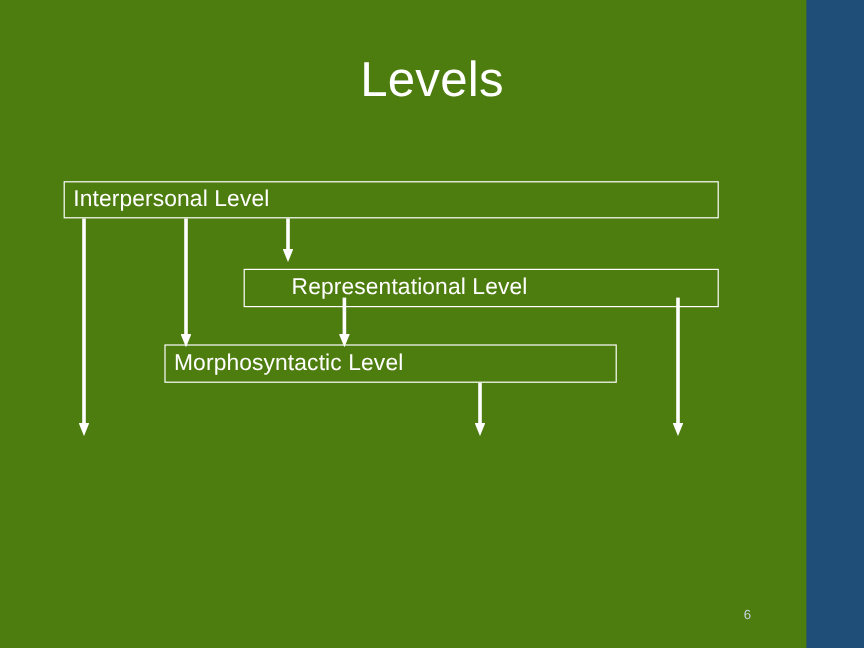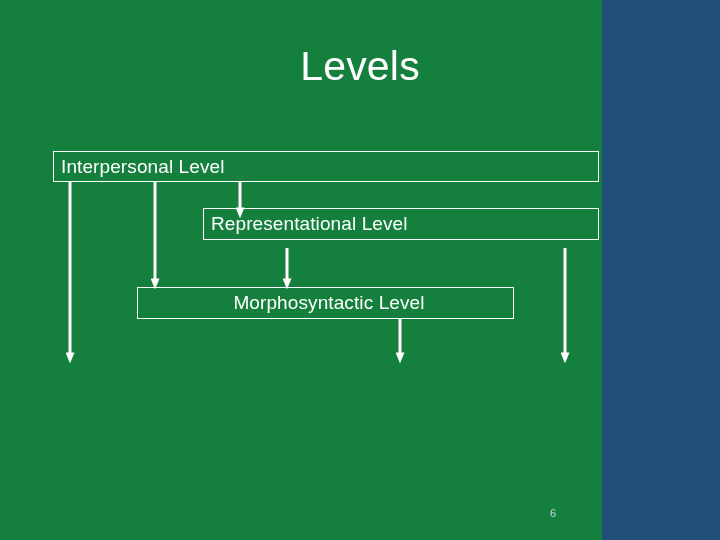--- a/index.html
+++ b/index.html
@@ -10,23 +10,23 @@
     width: 720px;
     height: 540px;
     background: #1f4e79;
     font-family: "Liberation Sans", sans-serif;
     overflow: hidden;
     position: relative;
   }
   #slide {
     position: absolute;
     left: 0; top: 0;
-    width: 602px;
+    width: 672px;
     height: 540px;
-    background: #15803d;
+    background: #4d7c0f;
   }
   #slide-title {
     position: absolute;
     left: 0;
     top: 44px;
     width: 720px;
     text-align: center;
     color: #ffffff;
     font-size: 41px;
     font-weight: 400;
@@ -58,22 +58,22 @@
   }
   .level-label {
     color: #ffffff;
     font-size: 19px;
     font-weight: 400;
     padding-left: 7px;
     white-space: nowrap;
     letter-spacing: 0.1px;
   }
   #box-interpersonal   { left: 53px;  top: 151px; width: 546px; height: 31px; }
-  #box-representational{ left: 203px; top: 208px; width: 396px; height: 32px; }
-  #box-morphosyntactic { left: 137px; top: 287px; width: 377px; height: 32px; justify-content: center; }
+  #box-representational{ left: 203px; top: 224px; width: 396px; height: 32px; padding-left: 32px; }
+  #box-morphosyntactic { left: 137px; top: 287px; width: 377px; height: 32px; }
   #box-phonological    { left: 53px;  top: 361px; width: 546px; height: 32px; }
   #page-number {
     position: absolute;
     right: 46px;
     top: 507px;
     color: #c8d4e2;
     font-size: 11px;
     font-weight: 400;
   }
 </style>

